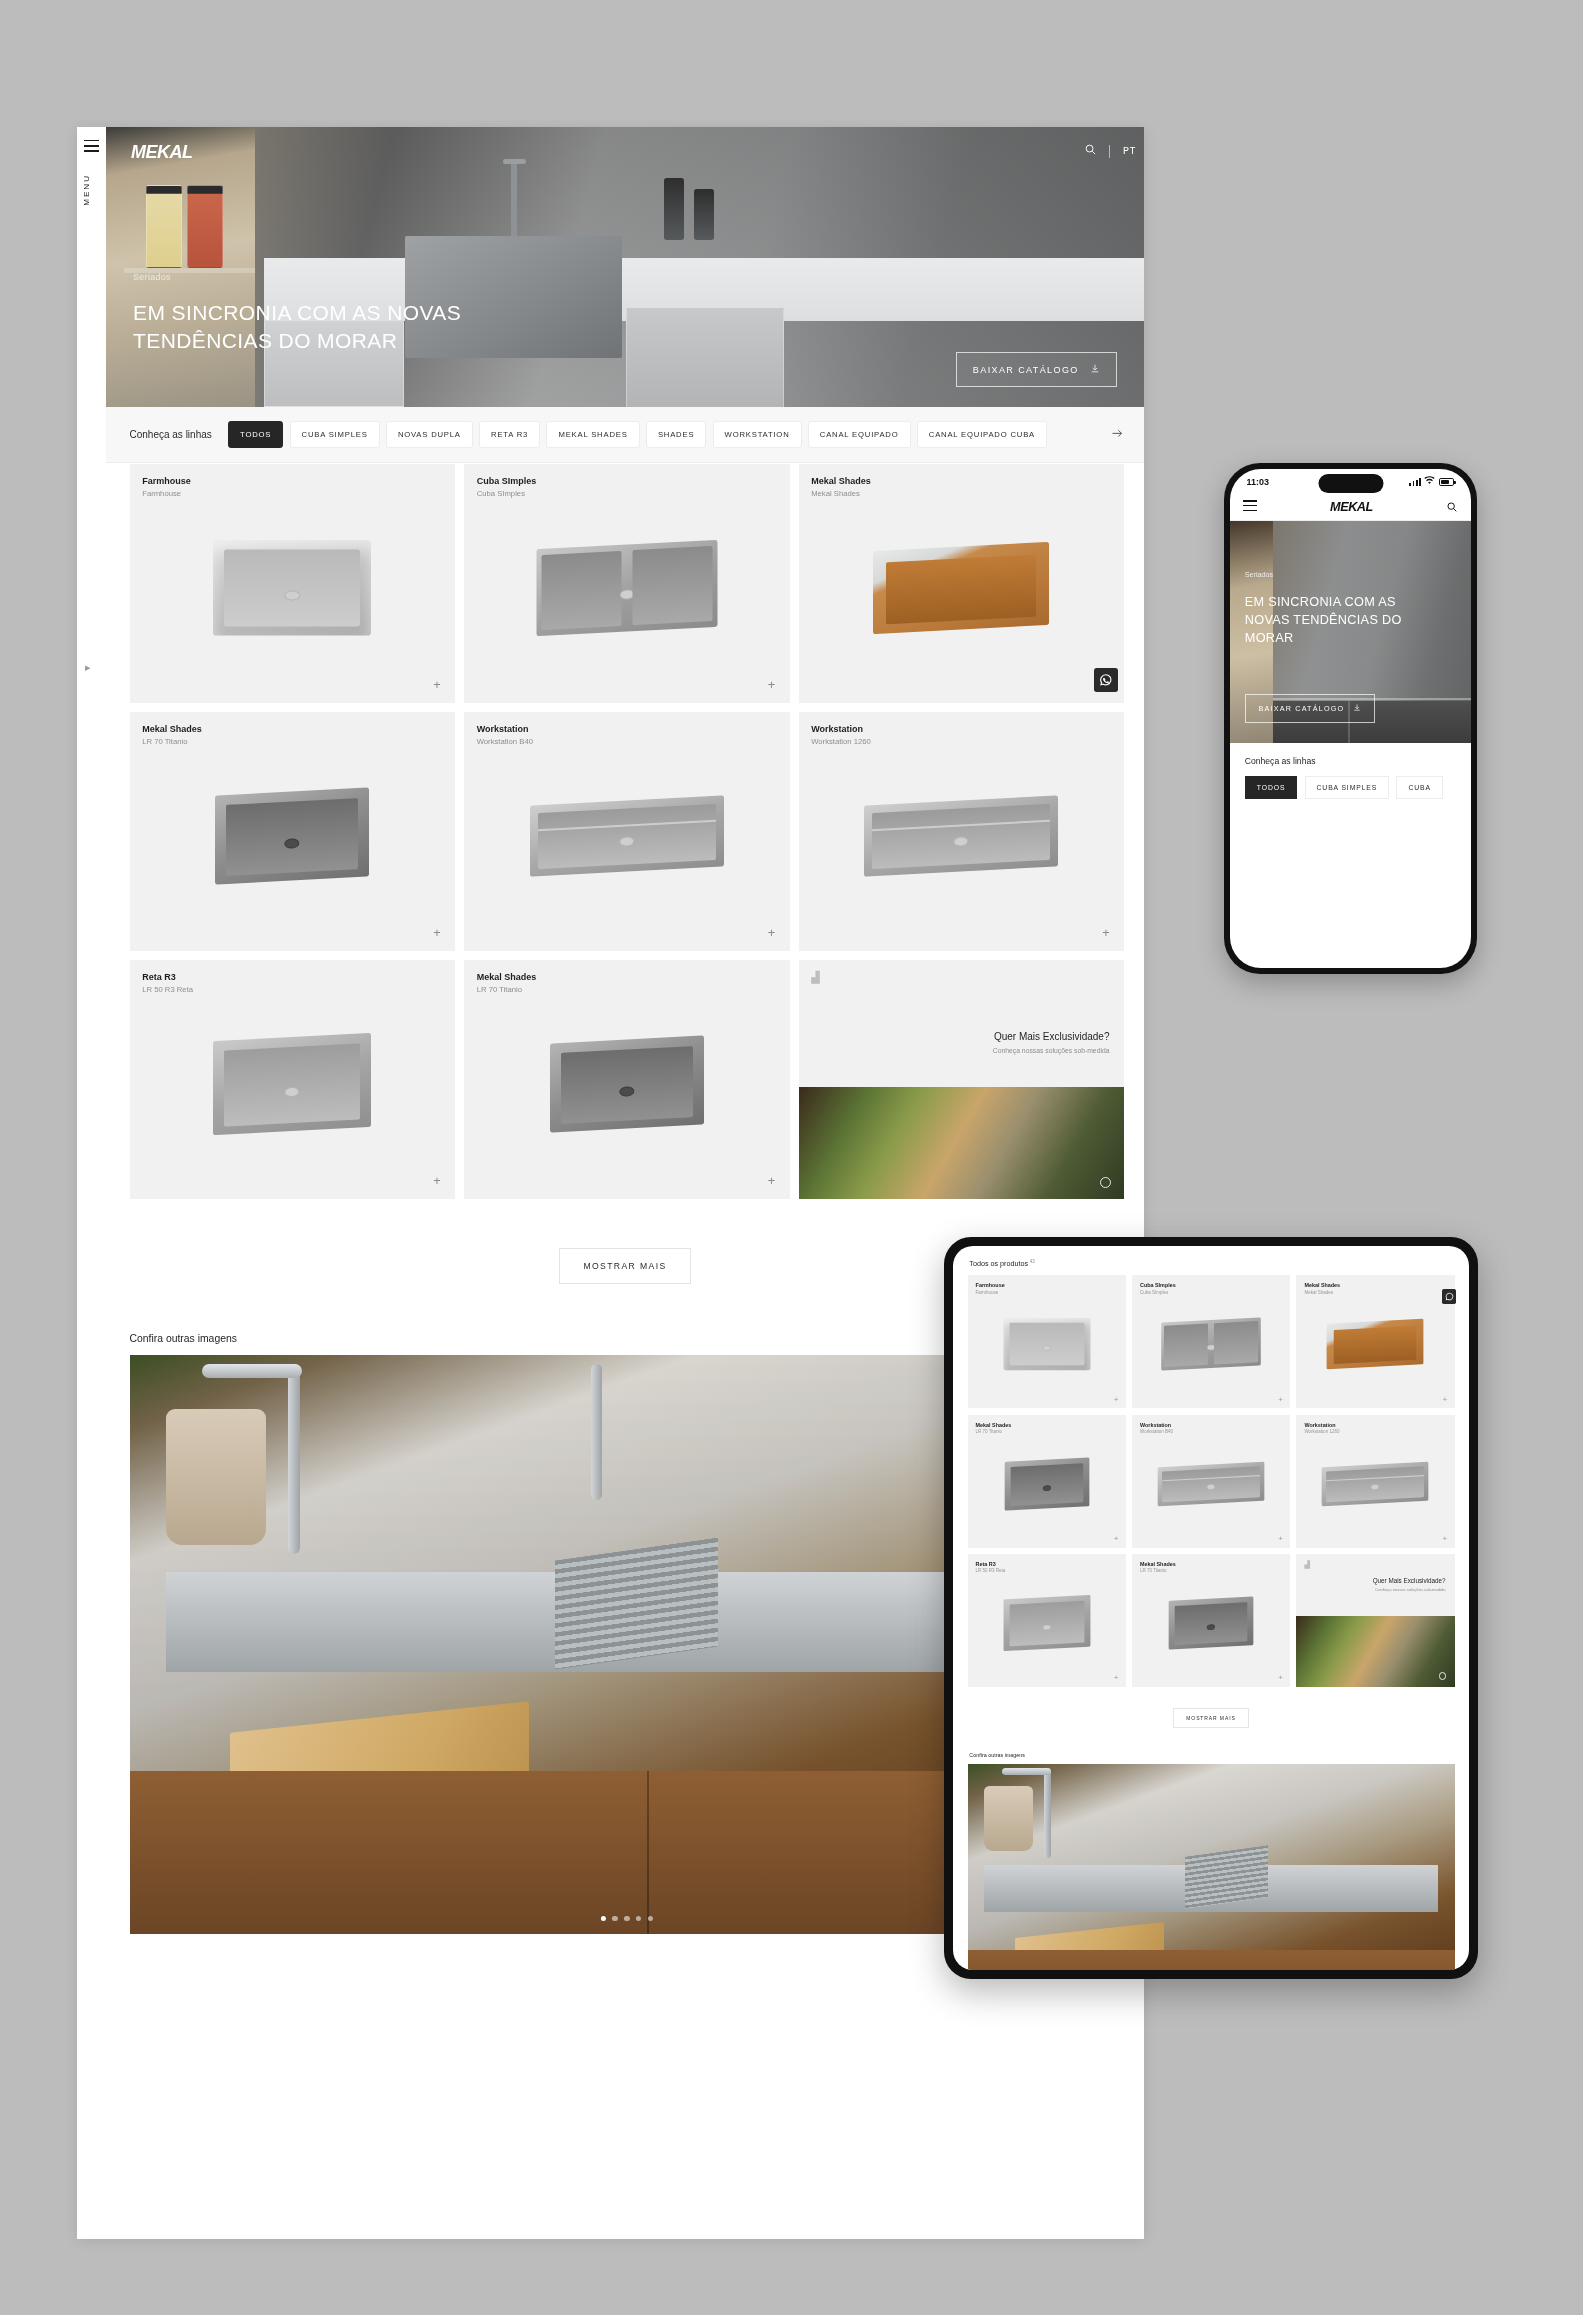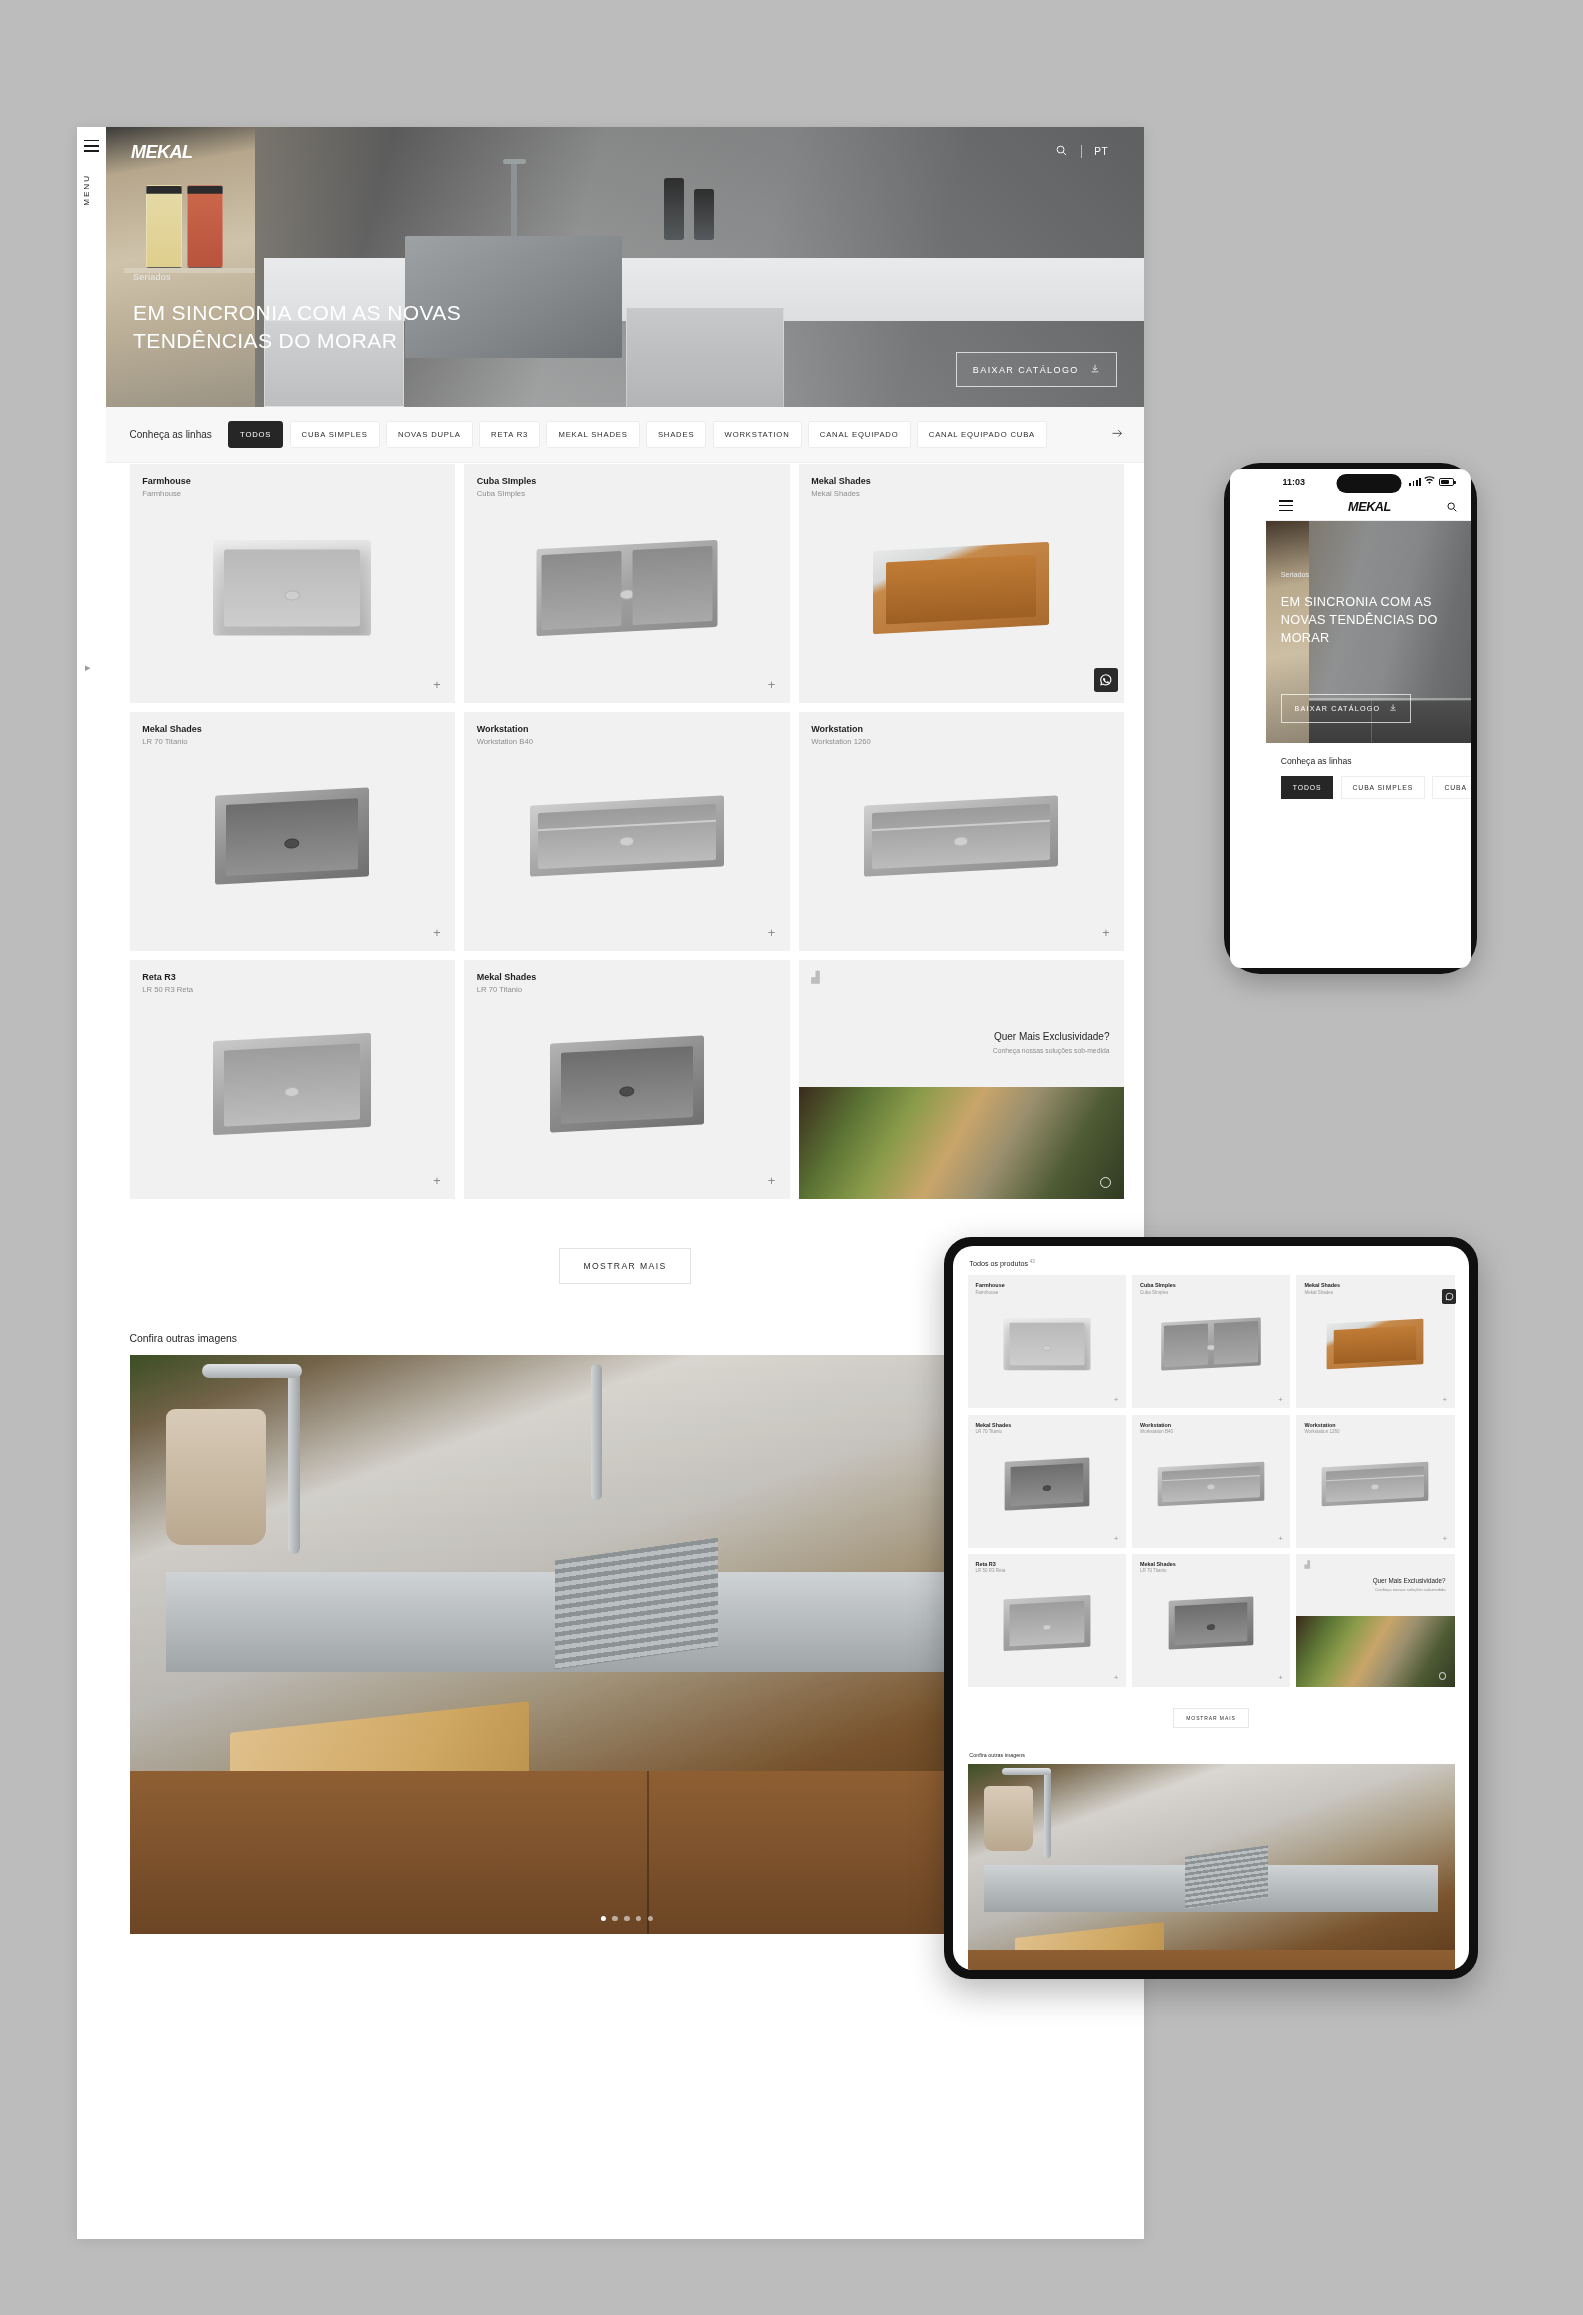--- a/index.html
+++ b/index.html
@@ -81,21 +81,21 @@
     background: linear-gradient(to bottom,#2e2e2e,#565a5c); }
   .hero .bottle.b1 { left: 558px; }
   .hero .bottle.b2 { left: 588px; height: 51px; top: 62px; }
 
   .logo {
     position: absolute; left: 25px; top: 15.4px;
     color: #fff; font-size: 18px; font-weight: 800;
     letter-spacing: -0.5px; font-style: italic;
   }
   .hero-top-right {
-    position: absolute; right: 36px; top: 16.3px; display: flex; align-items: center; gap: 12.7px;
+    position: absolute; right: 8px; top: 16.3px; display: flex; align-items: center; gap: 12.7px; font-family: Liberation Mono, monospace;
   }
   .hero-top-right .sep { width: 0.9px; height: 12.7px; background: rgba(255,255,255,.55); }
   .hero-top-right .lang { color: #fff; font-size: 10px; letter-spacing: 0.5px; }
   .hero-cat { position: absolute; left: 27px; top: 145px; color: #e9e9e9; font-size: 9px; letter-spacing: 0.3px;}
   .hero-title {
     position: absolute; left: 27px; top: 172px; width: 470px;
     color: #fff; font-size: 21px; line-height: 1.32; letter-spacing: 0.4px; font-weight: 400;
   }
   .hero-btn {
     position: absolute; right: 27px; bottom: 20px;
@@ -264,21 +264,21 @@
     display:flex; align-items:center; justify-content:center;
   }
 
   
   .phone {
     position: absolute; left: 1224px; top: 463px; width: 253px; height: 511px;
     background: #111; border-radius: 36px; padding: 6.3px;
     box-shadow: 0 9px 27px rgba(0,0,0,.25);
     z-index: 50;
   }
-  .phone-screen { width: 100%; height: 100%; background: #fff; border-radius: 11px; overflow: hidden; position: relative; padding-left: 36px;}
+  .phone-screen { width: 100%; height: 100%; background: #fff; border-radius: 31px; overflow: hidden; position: relative;}
   .status {
     height: 25px; display: flex; align-items: center; justify-content: space-between;
     padding: 0 16.3px; font-size: 9px; color: #111; font-weight: 600; position: relative;
   }
   .notch { position:absolute; left:50%; top:4.5px; transform: translateX(-50%); width: 65px; height: 19px; background: #111; border-radius: 11px;}
   .status .icons { display:flex; align-items:center; gap:3.6px; }
   .bars { display:flex; align-items:flex-end; gap:1.4px; height:8.1px;}
   .bars i{width:1.8px;background:#111;display:block;}
   .bars i:nth-child(1){height:2.7px;} .bars i:nth-child(2){height:4.5px;}
   .bars i:nth-child(3){height:6.3px;} .bars i:nth-child(4){height:8.1px;}

